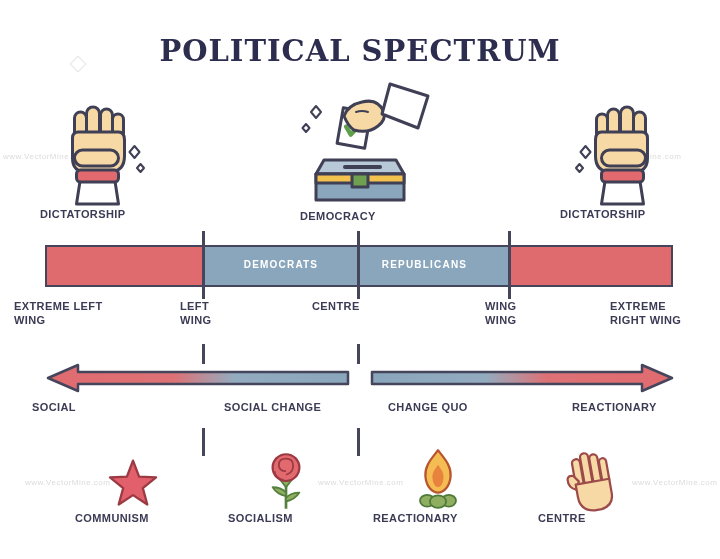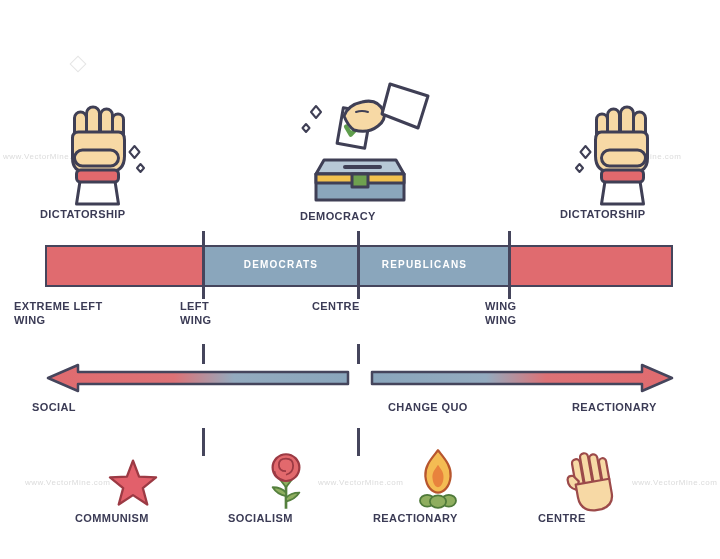--- a/index.html
+++ b/index.html
@@ -126,20 +126,21 @@
         <rect x="43" y="14" width="8" height="28" rx="4"></rect>
         <path d="M13 44 Q4 40 5 31 Q6 26 12 28 L17 35 Z"></path>
         <path d="M13 38 L51 38 L51 54 Q51 68 37 70 L29 70 Q13 68 13 52 Z"></path>
       </g>
     </symbol>
   </defs>
 </svg>
 
 <div class="canvas">
 
+  <div class="title">POLITICAL SPECTRUM</div>
 
   <div class="wm" style="left:3px;top:152px">www.VectorMine.com</div>
   <div class="wm" style="left:596px;top:152px">www.VectorMine.com</div>
   <div class="wm" style="left:25px;top:478px">www.VectorMine.com</div>
   <div class="wm" style="left:318px;top:478px">www.VectorMine.com</div>
   <div class="wm" style="left:632px;top:478px">www.VectorMine.com</div>
   <div class="wm-diamond" style="left:72px;top:58px"></div>
 
   <svg class="fig" style="left:50px;top:96px;width:96px;height:112px" viewBox="0 0 95 112">
       <use href="#sym-fist"></use>
@@ -164,30 +165,32 @@
   <div class="tick" style="left:357px;top:231px;height:68px"></div>
   <div class="tick" style="left:508px;top:231px;height:68px"></div>
 
   <div class="party" style="left:205px;width:152px">DEMOCRATS</div>
   <div class="party" style="left:360px;width:129px">REPUBLICANS</div>
 
   <div class="lbl" style="left:14px;top:300px;width:92px">EXTREME LEFT WING</div>
   <div class="lbl" style="left:180px;top:300px;width:50px">LEFT WING</div>
   <div class="lbl" style="left:312px;top:300px;width:92px">CENTRE</div>
   <div class="lbl" style="left:485px;top:300px;width:50px">WING WING</div>
+  <div class="lbl" style="left:610px;top:300px;width:94px">EXTREME RIGHT WING</div>
 
   <div class="tick" style="left:202px;top:344px;height:20px"></div>
   <div class="tick" style="left:357px;top:344px;height:20px"></div>
 
   <svg class="fig" style="left:42px;top:362px;width:636px;height:32px" viewBox="0 0 636 32">
     <path d="M6 16 L36 3 L36 10 L306 10 L306 22 L36 22 L36 29 Z" fill="url(#gl)" stroke="#45455c" stroke-width="2.5" stroke-linejoin="round"></path>
     <path d="M630 16 L600 3 L600 10 L330 10 L330 22 L600 22 L600 29 Z" fill="url(#gr)" stroke="#45455c" stroke-width="2.5" stroke-linejoin="round"></path>
   </svg>
 
   <div class="lbl" style="left:32px;top:401px;width:92px">SOCIAL</div>
+  <div class="lbl" style="left:224px;top:401px;width:126px">SOCIAL CHANGE</div>
   <div class="lbl" style="left:388px;top:401px;width:104px">CHANGE QUO</div>
   <div class="lbl" style="left:572px;top:401px;width:110px">REACTIONARY</div>
 
   <div class="tick" style="left:202px;top:428px;height:28px"></div>
   <div class="tick" style="left:357px;top:428px;height:28px"></div>
 
   <svg class="fig" style="left:105px;top:455px;width:56px;height:56px" viewBox="0 0 60 60">
       <use href="#sym-star"></use>
     </svg>
   <svg class="fig" style="left:259px;top:448px;width:54px;height:66px" viewBox="0 0 60 74">

